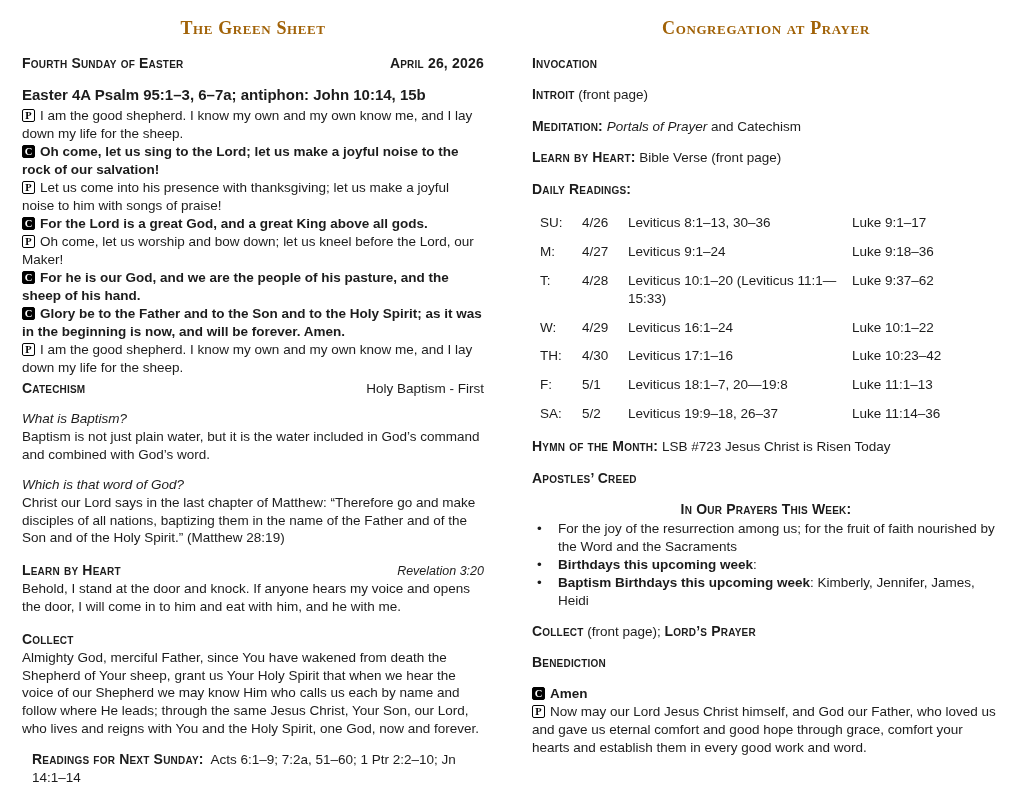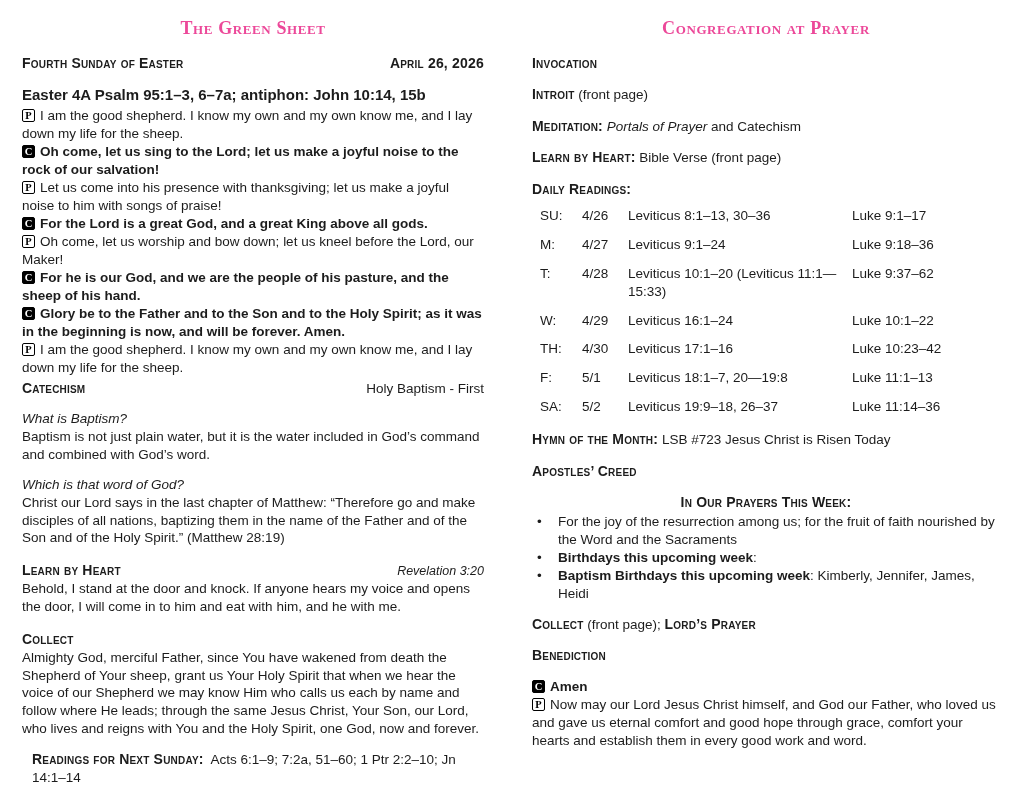--- a/index.html
+++ b/index.html
@@ -17,21 +17,21 @@
   .col-right { width:468px; flex-shrink:0; }
 
   .page-title {
     font-family:"Liberation Serif", serif;
     font-variant:small-caps;
     font-weight:600;
     font-size:18px;
     letter-spacing:0.6px;
     text-align:center;
     margin-bottom:13px;
-    color:#ec4899;
+    color:#a16207;
   }
   .h-label {
     font-variant:small-caps;
     font-weight:700;
     font-size:14px;
     letter-spacing:0.2px;
   }
   .header-row { display:flex; justify-content:space-between; align-items:baseline; }
   .psalm-heading { font-weight:700; font-size:15px; margin:12px 0 3px; }
 
@@ -123,21 +123,21 @@
     <div class="page-title">Congregation at Prayer</div>
 
     <p class="sect"><span class="h-label">Invocation</span></p>
 
     <p class="sect"><span class="h-label">Introit</span> <span>(front page)</span></p>
 
     <p class="sect"><span class="h-label">Meditation:</span> <span class="it">Portals of Prayer</span> <span>and Catechism</span></p>
 
     <p class="sect"><span class="h-label">Learn by Heart:</span> <span>Bible Verse (front page)</span></p>
 
-    <p style="margin-bottom:8px;"><span class="h-label">Daily Readings:</span></p>
+    <p style="margin-bottom:15px;"><span class="h-label">Daily Readings:</span></p>
 
     <div class="readings">
       <span>SU:</span>
         <span>4/26</span>
         <span>Leviticus 8:1–13, 30–36</span>
         <span>Luke 9:1–17</span>
       <span>M:</span>
         <span>4/27</span>
         <span>Leviticus 9:1–24</span>
         <span>Luke 9:18–36</span>

